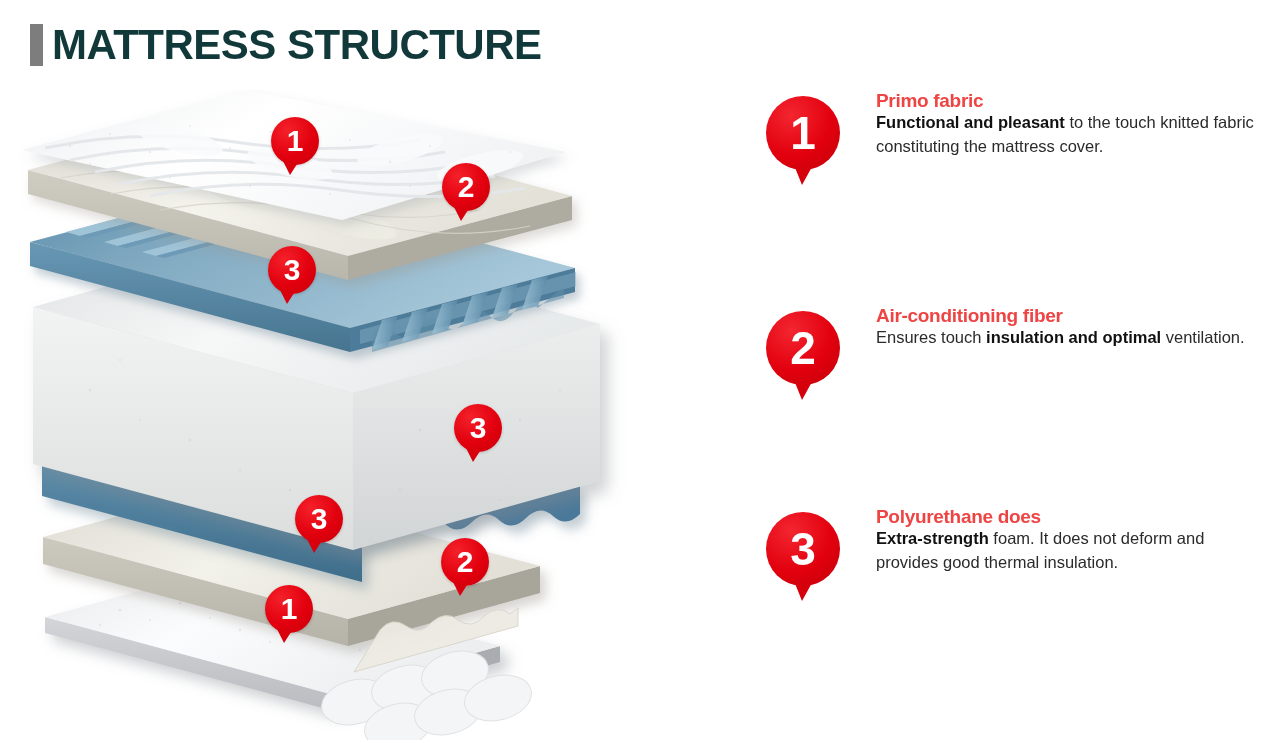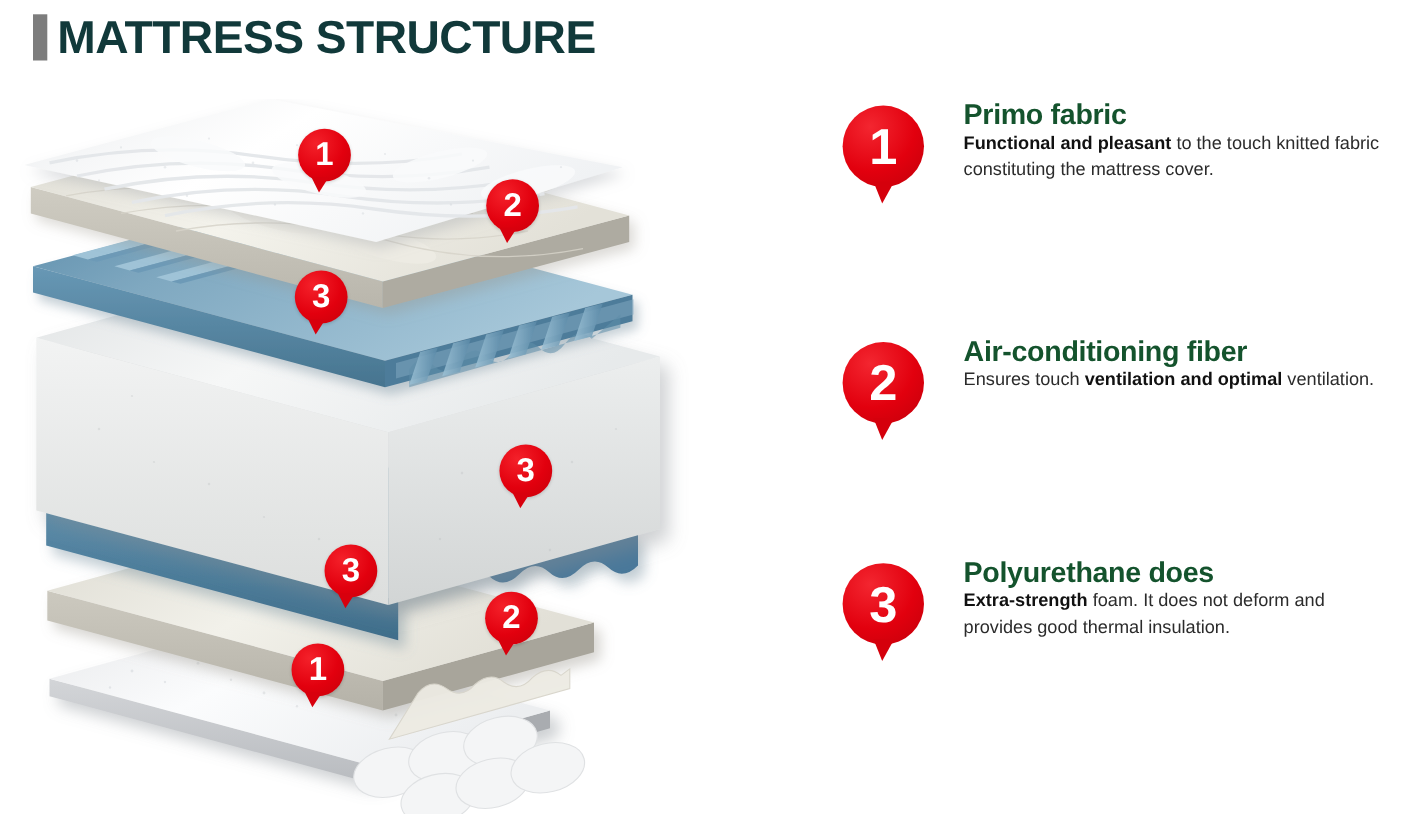--- a/index.html
+++ b/index.html
@@ -13,21 +13,21 @@
     position: relative;
     overflow: hidden;
     font-family: "Liberation Sans", sans-serif;
     -webkit-font-smoothing: antialiased;
   }
 
   
   .title-wrap {
     position: absolute;
     left: 30px;
-    top: 13px;
+    top: 24px;
     display: flex;
     align-items: center;
     gap: 9px;
   }
   .title-bar {
     width: 13px;
     height: 42px;
     background: #7d7d7d;
     flex: none;
   }
@@ -122,23 +122,23 @@
     height: 0;
     border-left: 8px solid transparent;
     border-right: 11px solid transparent;
     border-top: 20px solid #d5000c;
   }
   .legend-text {
     margin-left: 36px;
     padding-top: 0px;
   }
   .legend-title {
-    font-size: 26px;
+    font-size: 19px;
     font-weight: bold;
-    color: #14532d;
+    color: #ef4444;
     line-height: 1.12;
     letter-spacing: -0.3px;
     white-space: nowrap;
   }
   .legend-body {
     margin-top: 0;
     font-size: 16.5px;
     color: #2b2b2b;
     line-height: 1.42;
   }
@@ -468,21 +468,21 @@
     <div class="legend-text">
       <div class="legend-title">Primo fabric</div>
       <div class="legend-body"><b>Functional and pleasant</b><span> to the touch knitted fabric constituting the mattress cover.</span></div>
     </div>
   </div>
 
   <div class="legend-item" style="top:305px;">
     <div class="legend-marker">2</div>
     <div class="legend-text">
       <div class="legend-title">Air-conditioning fiber</div>
-      <div class="legend-body"><span>Ensures touch </span><b>ventilation and optimal</b><span> ventilation.</span></div>
+      <div class="legend-body"><span>Ensures touch </span><b>insulation and optimal</b><span> ventilation.</span></div>
     </div>
   </div>
 
   <div class="legend-item" style="top:506px;">
     <div class="legend-marker">3</div>
     <div class="legend-text">
       <div class="legend-title">Polyurethane does</div>
       <div class="legend-body"><b>Extra-strength</b><span> foam. It does not deform and provides good thermal insulation.</span></div>
     </div>
   </div>

